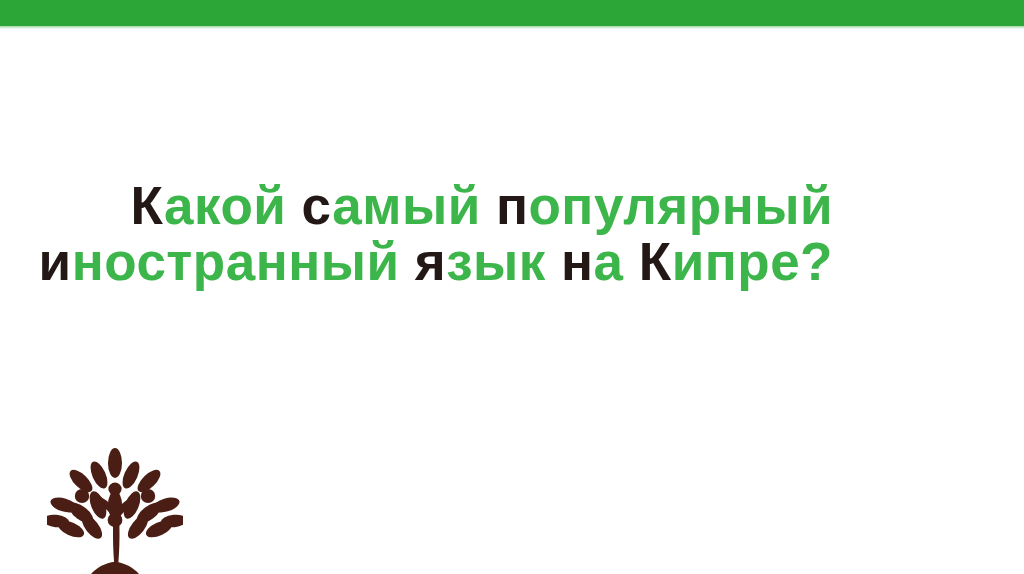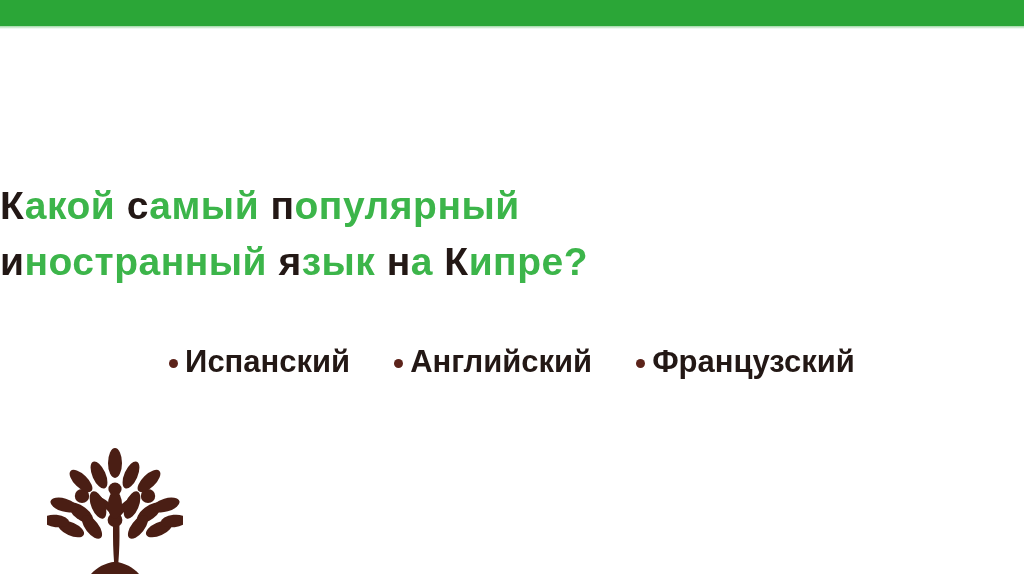--- a/index.html
+++ b/index.html
@@ -36,23 +36,23 @@
     height: 3px;
     background: linear-gradient(to bottom, rgba(43,166,55,0.45), rgba(255,255,255,0));
   }
 
   
   .question {
     position: absolute;
     left: 0;
     top: 178px;
     width: 833px;
-    text-align: left;
+    text-align: right;
     font-weight: bold;
-    font-size: 39px;
+    font-size: 53px;
     line-height: 56px;
     letter-spacing: 0.5px;
     color: #231815;
     white-space: nowrap;
   }
   .question .ln {
     display: block;
   }
   .g { color: #3cb54a; }
   .d { color: #231815; }
@@ -104,34 +104,20 @@
 <div class="slide">
 
   <div class="top-band" style="background: rgb(43, 166, 55);"></div>
   <div class="top-band-fade"></div>
 
   <div class="question">
     <span class="ln"><span class="d" style="color: rgb(35, 24, 21);">К</span><span class="g" style="color: rgb(60, 181, 74);">акой</span><span class="d" style="color: rgb(35, 24, 21);"> </span><span class="d" style="color: rgb(35, 24, 21);">с</span><span class="g" style="color: rgb(60, 181, 74);">амый</span><span class="d" style="color: rgb(35, 24, 21);"> </span><span class="d" style="color: rgb(35, 24, 21);">п</span><span class="g" style="color: rgb(60, 181, 74);">опулярный</span></span>
     <span class="ln"><span class="d" style="color: rgb(35, 24, 21);">и</span><span class="g" style="color: rgb(60, 181, 74);">ностранный</span><span class="d" style="color: rgb(35, 24, 21);"> </span><span class="d" style="color: rgb(35, 24, 21);">я</span><span class="g" style="color: rgb(60, 181, 74);">зык</span><span class="d" style="color: rgb(35, 24, 21);"> </span><span class="d" style="color: rgb(35, 24, 21);">н</span><span class="g" style="color: rgb(60, 181, 74);">а</span><span class="d" style="color: rgb(35, 24, 21);"> </span><span class="d" style="color: rgb(35, 24, 21);">К</span><span class="g" style="color: rgb(60, 181, 74);">ипре?</span></span>
   </div>
 
-  <div class="options">
-    <div class="option" style="color: rgb(35, 24, 21);">
-      <span class="bullet-dot" style="background: rgb(92, 35, 26);"></span>
-      <span>Испанский</span>
-    </div>
-    <div class="option" style="color: rgb(35, 24, 21);">
-      <span class="bullet-dot" style="background: rgb(92, 35, 26);"></span>
-      <span>Английский</span>
-    </div>
-    <div class="option" style="color: rgb(35, 24, 21);">
-      <span class="bullet-dot" style="background: rgb(92, 35, 26);"></span>
-      <span>Французский</span>
-    </div>
-  </div>
 
   <div class="logo">
     <svg viewBox="0 0 136 131" width="136" height="131" xmlns="http://www.w3.org/2000/svg" aria-hidden="true">
       <g fill="#4a1e14">
 
         <path d="M68 131c-1.2-14-2-26-2-38 0-7 0-13 .2-18.6
                  -5-7.5-12-12.6-20-16.4 1.4-2.8 3.2-4.5 5-5
                  7.8 3.2 13.3 8.2 17.2 13.6.2-1.6.5-3 .8-4.2
                  .4 1.3.7 2.7.9 4.3 3.9-5.5 9.5-10.6 17.4-13.8
                  1.9.6 3.6 2.3 5 5.1-8.1 3.9-15.2 9.1-20.2 16.8

